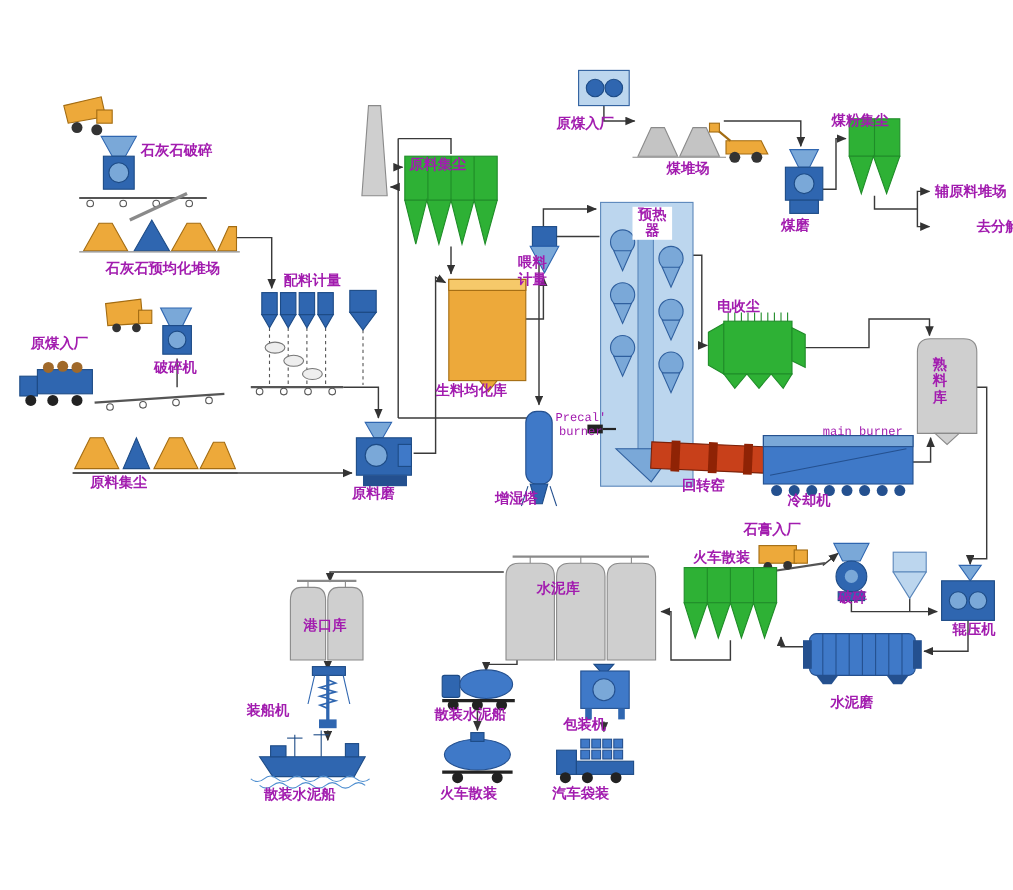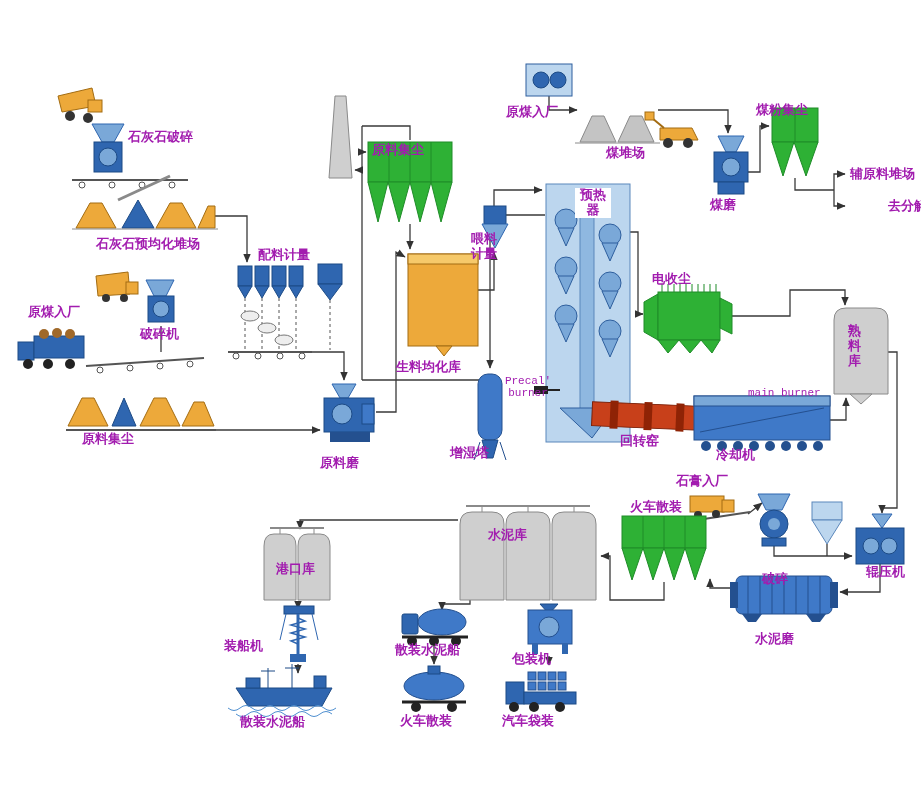--- a/index.html
+++ b/index.html
@@ -434,31 +434,31 @@
 <div class="label" style="left:756px;top:103px">煤粉集尘</div>
 <div class="label" style="left:710px;top:198px">煤磨</div>
 <div class="label" style="left:850px;top:167px">辅原料堆场</div>
 <div class="label" style="left:888px;top:199px">去分解炉</div>
 <div class="label" style="left:28px;top:305px">原煤入厂</div>
 <div class="label" style="left:140px;top:327px">破碎机</div>
 <div class="label wrap" style="left:468px;top:232px;width:32px">喂料计量</div>
 <div class="label wrap boxed" style="left:575px;top:188px;width:32px">预热器</div>
 <div class="label" style="left:652px;top:272px">电收尘</div>
 <div class="label vert" style="left:846px;top:324px;width:15px">熟料库</div>
-<div class="label" style="left:396px;top:360px">生料均化库</div>
+<div class="label" style="left:396px;top:348px">生料均化库</div>
 <div class="label" style="left:82px;top:432px">原料集尘</div>
-<div class="label" style="left:320px;top:456px">原料磨</div>
+<div class="label" style="left:320px;top:442px">原料磨</div>
 <div class="label" style="left:450px;top:446px">增湿塔</div>
 <div class="label mono wrap" style="left:502px;top:375px;width:52px">Precal' burner</div>
 <div class="label" style="left:620px;top:434px">回转窑</div>
 <div class="label mono" style="left:748px;top:387px">main burner</div>
 <div class="label" style="left:716px;top:448px">冷却机</div>
 <div class="label" style="left:676px;top:474px">石膏入厂</div>
 <div class="label" style="left:630px;top:500px">火车散装</div>
-<div class="label" style="left:762px;top:572px">破碎</div>
+<div class="label" style="left:762px;top:536px">破碎</div>
 <div class="label" style="left:866px;top:565px">辊压机</div>
 <div class="label" style="left:755px;top:632px">水泥磨</div>
 <div class="label" style="left:488px;top:528px">水泥库</div>
 <div class="label" style="left:276px;top:562px">港口库</div>
 <div class="label" style="left:224px;top:639px">装船机</div>
 <div class="label" style="left:240px;top:715px">散装水泥船</div>
 <div class="label" style="left:395px;top:643px">散装水泥船</div>
 <div class="label" style="left:400px;top:714px">火车散装</div>
 <div class="label" style="left:512px;top:652px">包装机</div>
 <div class="label" style="left:502px;top:714px">汽车袋装</div>

